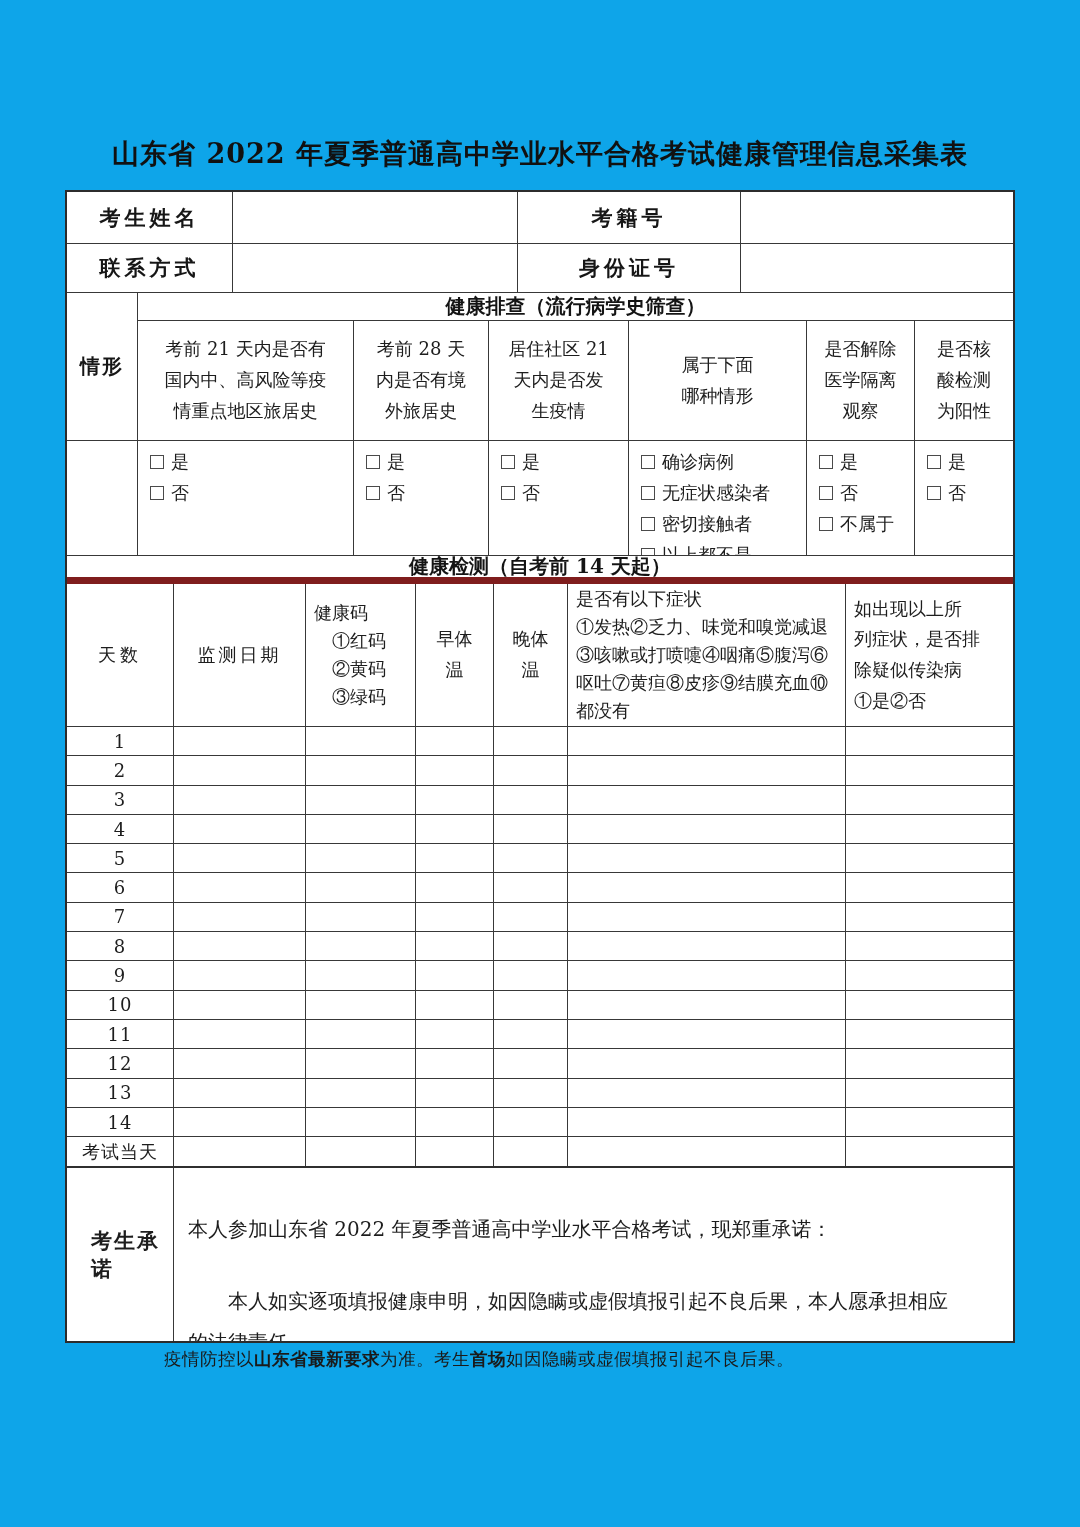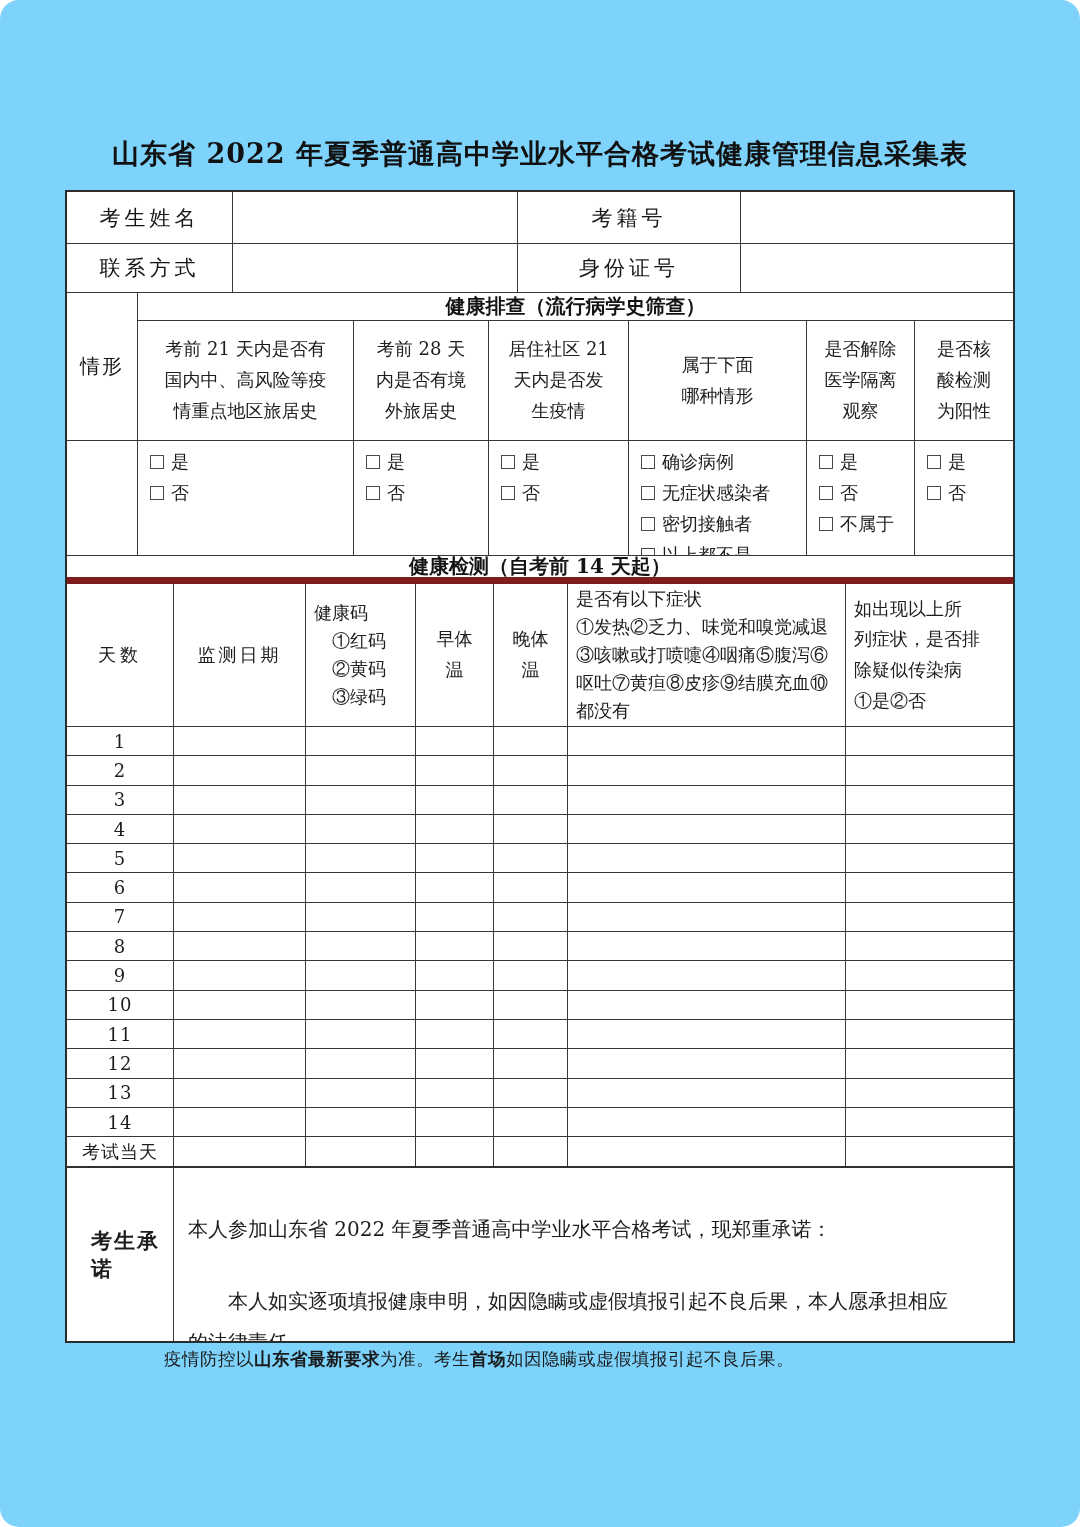--- a/index.html
+++ b/index.html
@@ -3,21 +3,21 @@
 <meta charset="utf-8">
 <style>
   * { box-sizing: border-box; margin: 0; padding: 0; }
   html, body { background: #ffffff; }
   body {
     width: 1080px; height: 1527px;
     position: relative;
     font-family: "DejaVu Serif", "Liberation Serif", serif;
     color: #1d1d1d;
   }
-  .sheet { position: absolute; inset: 0; background: #7dd3fc; border-radius: 19px; }
+  .sheet { position: absolute; inset: 0; background: #0ea5e9; }
 
   .doc-title {
     position: absolute; top: 136px; left: 0; width: 100%;
     text-align: center; font-size: 27px; font-weight: 700;
     letter-spacing: 1px; color: #111;
   }
 
   .form-table {
     position: absolute; left: 65px; top: 190px; width: 950px;
     border: 2px solid #2c2c2c; background: #fff;
@@ -25,21 +25,21 @@
 
   
   .cell { border-right: 1px solid #383838; border-bottom: 1px solid #383838; overflow: hidden; }
   .cell.last-col { border-right: none; }
   .cell.no-bottom { border-bottom: none; }
   .vcenter { display: flex; align-items: center; justify-content: center; }
 
   
   .info-grid { display: grid; grid-template-columns: 166px 285px 223px 272px; grid-template-rows: 52px 48px; }
   .info-grid { border-bottom: 1px solid #383838; }
-  .lbl { font-weight: 400; font-size: 21px; letter-spacing: 4px; color: #161616; }
+  .lbl { font-weight: 700; font-size: 21px; letter-spacing: 4px; color: #161616; }
 
   
   .screen-grid {
     display: grid;
     grid-template-columns: 71px 216px 135px 140px 178px 108px 98px;
     grid-template-rows: 28px 120px 114px;
     border-bottom: 1px solid #383838;
   }
   .qing { grid-column: 1; grid-row: 1 / 3; }
   .band1 { grid-column: 2 / 8; grid-row: 1; border-right: none; }

